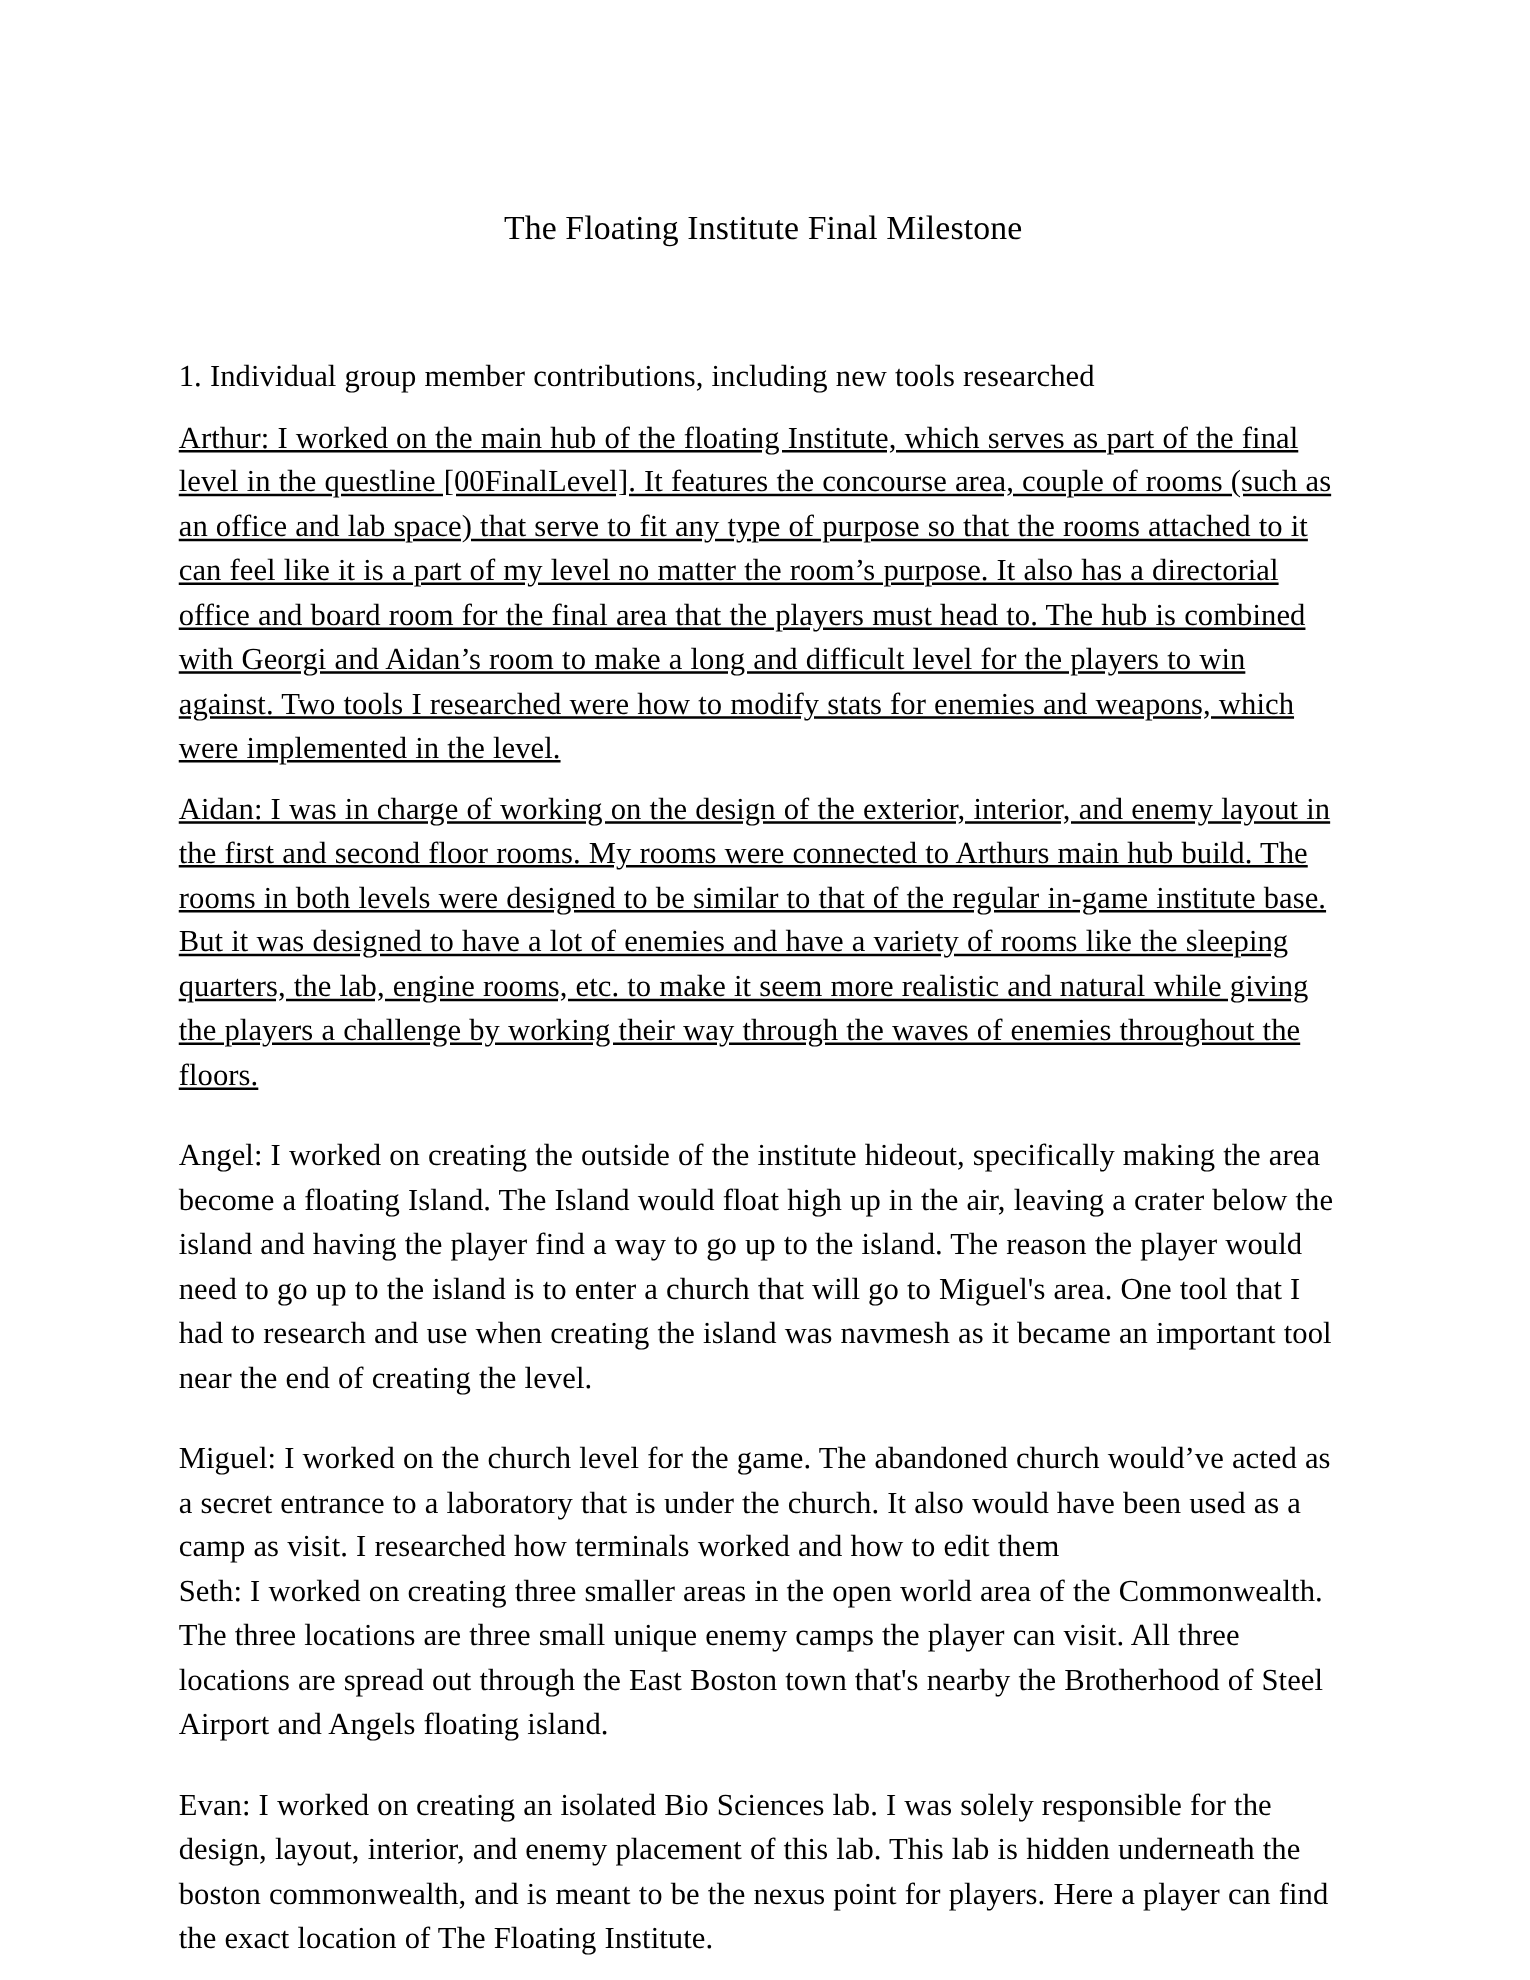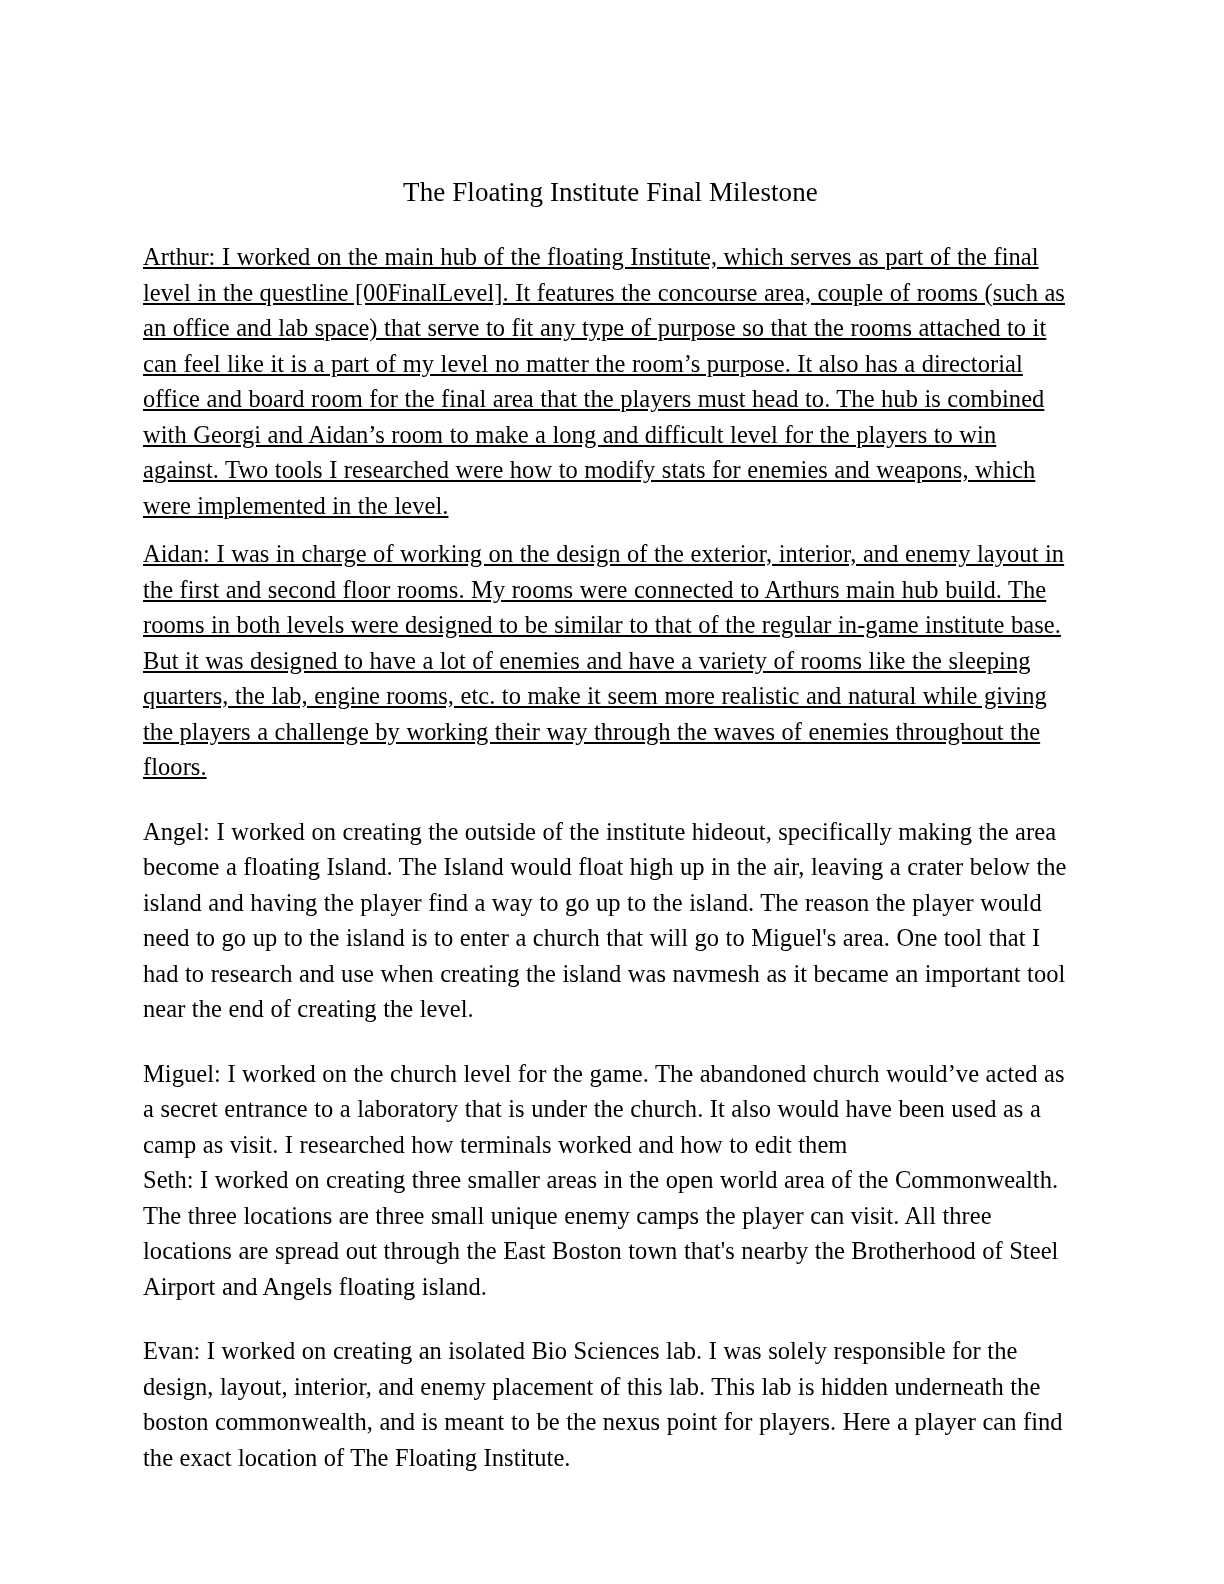--- a/index.html
+++ b/index.html
@@ -21,21 +21,21 @@
     overflow: hidden;
     box-sizing: border-box;
   }
   .content {
     position: absolute;
     left: 143px;
     top: 0;
     width: 935px;
   }
   .doc-title {
-    margin: 18px;
+    margin: 8px;
     padding: 0;
     font-size: 27px;
     font-weight: normal;
     line-height: 32px;
     text-align: center;
     letter-spacing: 0.1px;
     padding-top: 158px;
   }
   .body-block {
     font-size: 24.5px;
@@ -60,20 +60,21 @@
   }
 </style>
 </head>
 <body>
 
 <div class="page">
   <div class="content">
 
     <h1 class="doc-title">The Floating Institute Final Milestone</h1>
 
+    <p class="body-block section-heading">1. Individual group member contributions, including new tools researched</p>
 
     <p class="body-block para">Arthur: I worked on the main hub of the floating Institute, which serves as part of the final level in the questline [00FinalLevel]. It features the concourse area, couple of rooms (such as an office and lab space) that serve to fit any type of purpose so that the rooms attached to it can feel like it is a part of my level no matter the room’s purpose. It also has a directorial office and board room for the final area that the players must head to. The hub is combined with Georgi and Aidan’s room to make a long and difficult level for the players to win against. Two tools I researched were how to modify stats for enemies and weapons, which were implemented in the level.</p>
 
     <p class="body-block para">Aidan: I was in charge of working on the design of the exterior, interior, and enemy layout in the first and second floor rooms. My rooms were connected to Arthurs main hub build. The rooms in both levels were designed to be similar to that of the regular in-game institute base. But it was designed to have a lot of enemies and have a variety of rooms like the sleeping quarters, the lab, engine rooms, etc. to make it seem more realistic and natural while giving the players a challenge by working their way through the waves of enemies throughout the floors.</p>
 
     <p class="body-block para-gap-large">Angel: I worked on creating the outside of the institute hideout, specifically making the area become a floating Island. The Island would float high up in the air, leaving a crater below the island and having the player find a way to go up to the island. The reason the player would need to go up to the island is to enter a church that will go to Miguel's area. One tool that I had to research and use when creating the island was navmesh as it became an important tool near the end of creating the level.</p>
 
     <p class="body-block para-gap-large">Miguel: I worked on the church level for the game. The abandoned church would’ve acted as a secret entrance to a laboratory that is under the church. It also would have been used as a camp as visit. I researched how terminals worked and how to edit them</p>
 
     <p class="body-block para-tight">Seth: I worked on creating three smaller areas in the open world area of the Commonwealth. The three locations are three small unique enemy camps the player can visit. All three locations are spread out through the East Boston town that's nearby the Brotherhood of Steel Airport and Angels floating island.</p>

